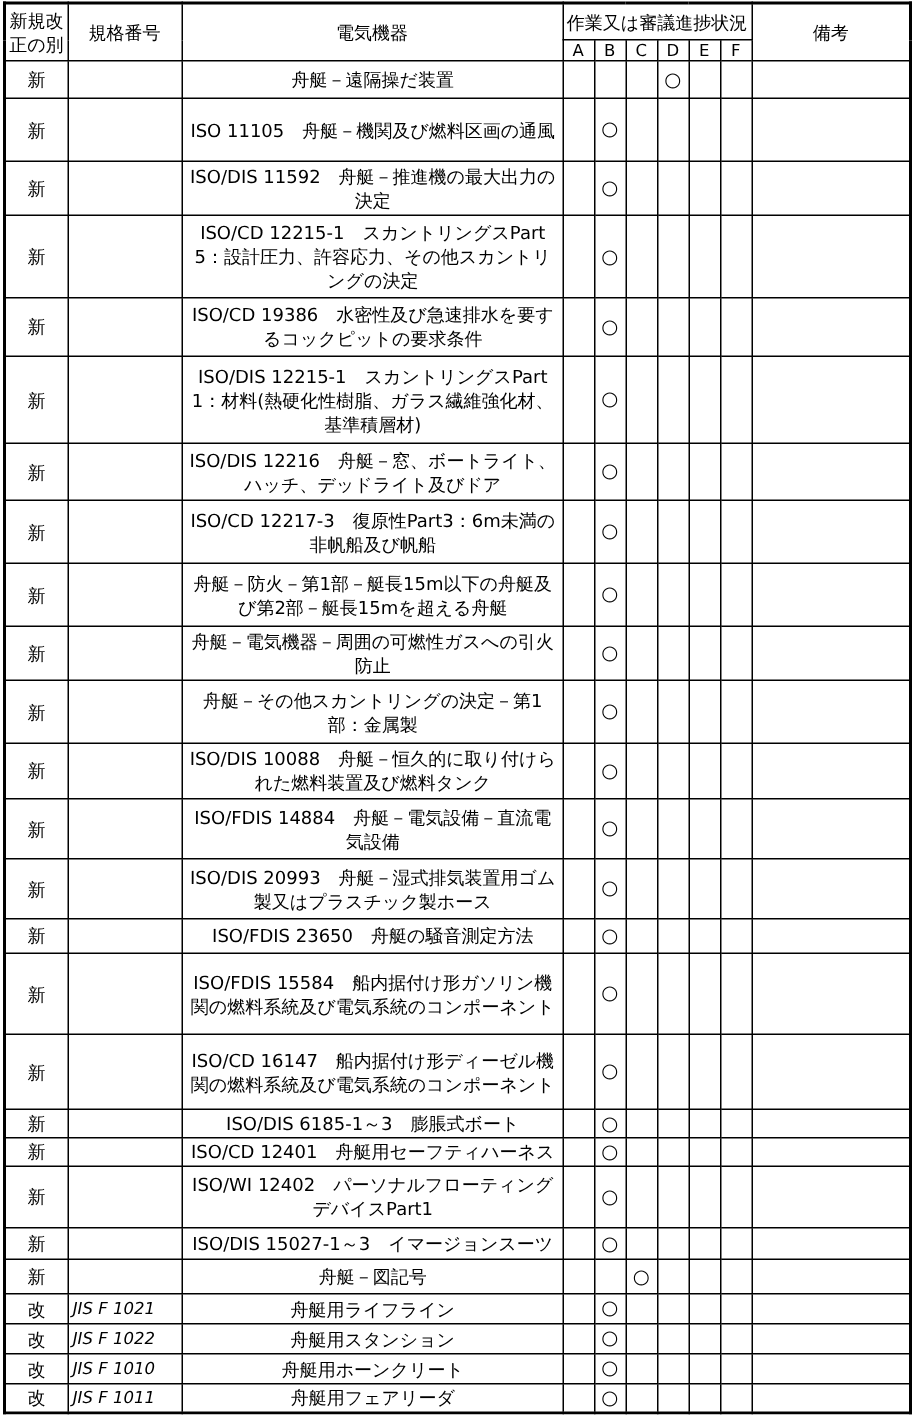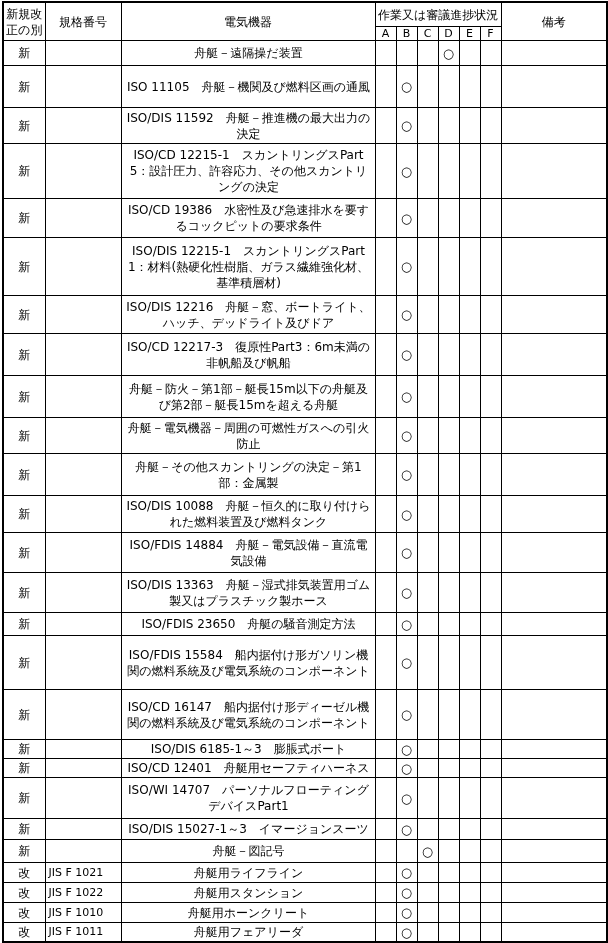--- a/index.html
+++ b/index.html
@@ -14,21 +14,21 @@
   th,td{
     border:1px solid #000;color:#000;background:#fff;
     font-size:12px;line-height:16px;vertical-align:middle;
     padding:1px 2px;overflow:hidden;
   }
   thead th{font-weight:normal;text-align:center;}
   th.h-kind{white-space:pre-line;height:38px;}
   tr.group-row th{height:21px;}
   tr.sub-row th{height:13px;font-size:11px;line-height:12px;padding:0;}
   td.kind{text-align:center;}
-  td.num{font-size:11px;white-space:nowrap;padding-left:3px;}
+  td.num{font-size:11px;white-space:nowrap;padding-left:3px;font-style:italic;}
   td.name{word-break:break-all;text-align:center;padding-left:3px;padding-right:2px;}
   td.mark{text-align:center;padding:0;font-size:13px;line-height:1;}
 </style>
 </head>
 <body>
 
 <div class="page">
   <table>
     <colgroup>
       <col style="width:42px">
@@ -213,21 +213,21 @@
           <td class="mark">○</td>
           <td class="mark"></td>
           <td class="mark"></td>
           <td class="mark"></td>
           <td class="mark"></td>
           <td class="remark"></td>
         </tr>
         <tr style="height: 40px;">
           <td class="kind">新</td>
           <td class="num"></td>
-          <td class="name">ISO/DIS 13363　舟艇－湿式排気装置用ゴム製又はプラスチック製ホース</td>
+          <td class="name">ISO/DIS 20993　舟艇－湿式排気装置用ゴム製又はプラスチック製ホース</td>
           <td class="mark"></td>
           <td class="mark">○</td>
           <td class="mark"></td>
           <td class="mark"></td>
           <td class="mark"></td>
           <td class="mark"></td>
           <td class="remark"></td>
         </tr>
         <tr style="height: 23px;">
           <td class="kind">新</td>
@@ -285,21 +285,21 @@
           <td class="mark">○</td>
           <td class="mark"></td>
           <td class="mark"></td>
           <td class="mark"></td>
           <td class="mark"></td>
           <td class="remark"></td>
         </tr>
         <tr style="height: 41px;">
           <td class="kind">新</td>
           <td class="num"></td>
-          <td class="name">ISO/WI 14707　パーソナルフローティングデバイスPart1</td>
+          <td class="name">ISO/WI 12402　パーソナルフローティングデバイスPart1</td>
           <td class="mark"></td>
           <td class="mark">○</td>
           <td class="mark"></td>
           <td class="mark"></td>
           <td class="mark"></td>
           <td class="mark"></td>
           <td class="remark"></td>
         </tr>
         <tr style="height: 21px;">
           <td class="kind">新</td>

